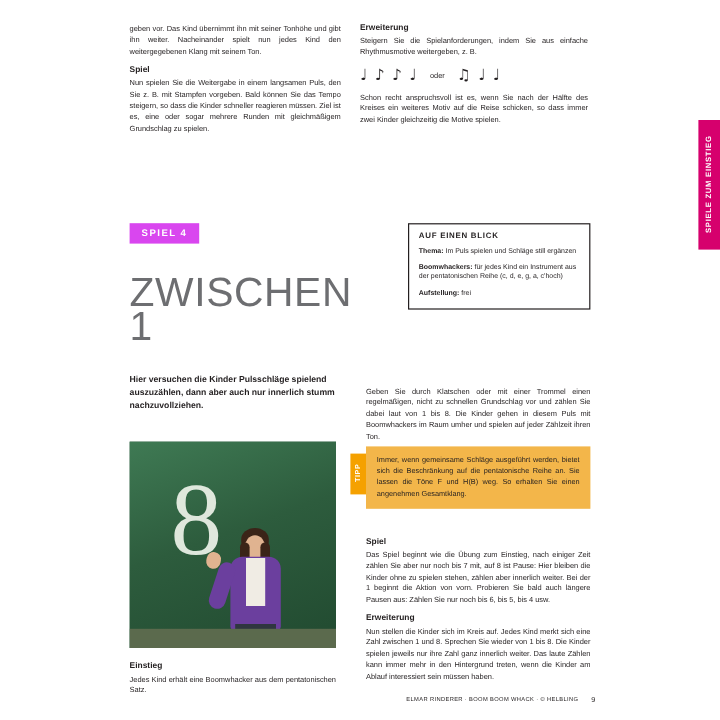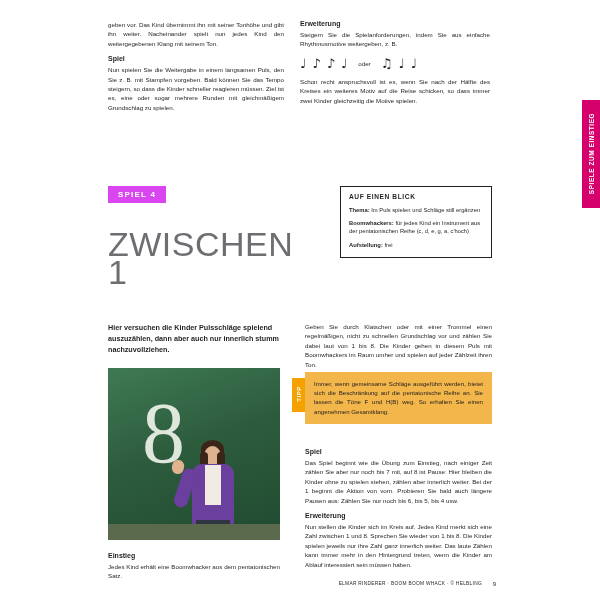--- a/index.html
+++ b/index.html
@@ -114,21 +114,21 @@
     font-size: 5.8px;
     line-height: 8.2px;
     color: #231f20;
   }
   .glance p:last-child { margin-bottom: 0; }
   .glance b { font-weight: bold; }
   
   .lead {
     position: absolute;
     left: 108px;
-    top: 322px;
+    top: 310px;
     width: 172px;
     font-size: 7.2px;
     line-height: 11px;
     font-weight: bold;
     color: #231f20;
   }
   .photo {
     position: absolute;
     left: 108px;
     top: 368px;

